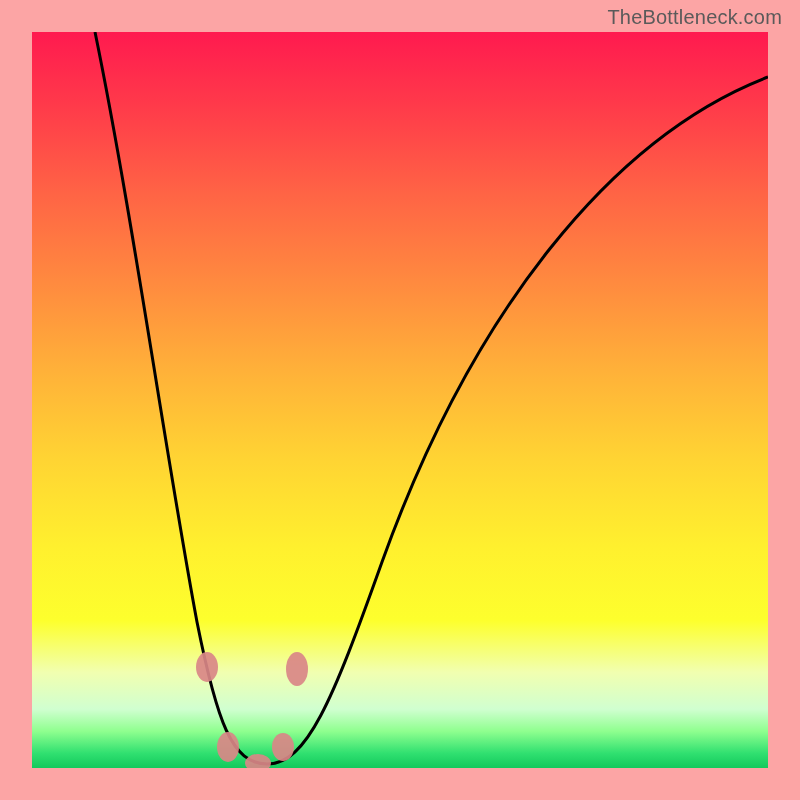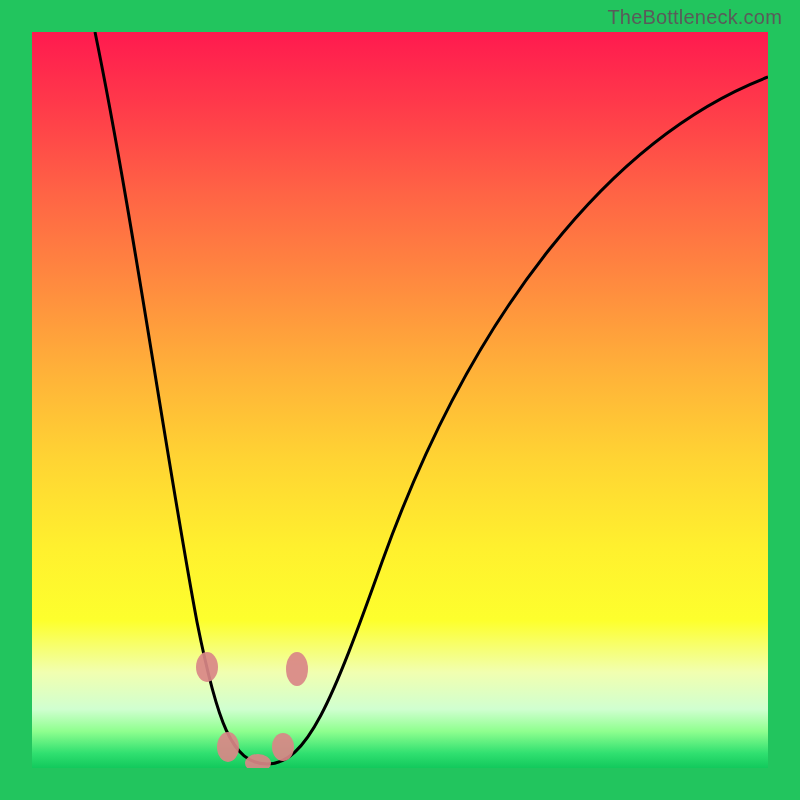--- a/index.html
+++ b/index.html
@@ -10,21 +10,21 @@
     overflow: hidden;
     background: #000;
     font-family: Arial, Helvetica, sans-serif;
   }
   .frame {
     position: absolute;
     top: 0;
     left: 0;
     width: 800px;
     height: 800px;
-    background: #22c55e;
+    background: #fca5a5;
   }
   .plot-area {
     position: absolute;
     top: 32px;
     left: 32px;
     width: 736px;
     height: 736px;
     background: linear-gradient(
       to bottom,
       #ff1a4f 0%,

